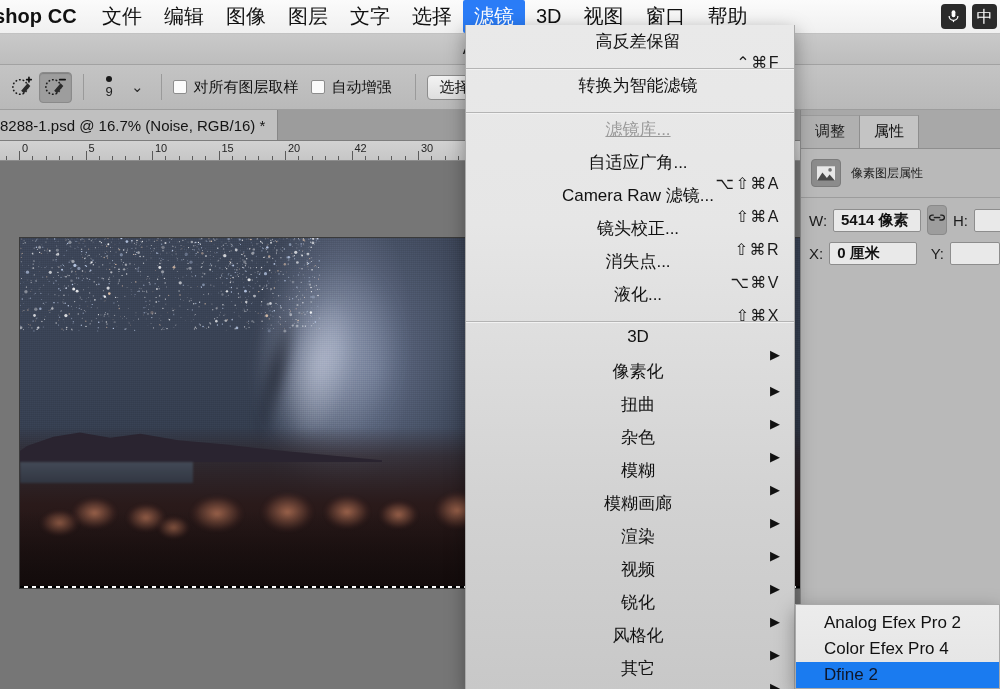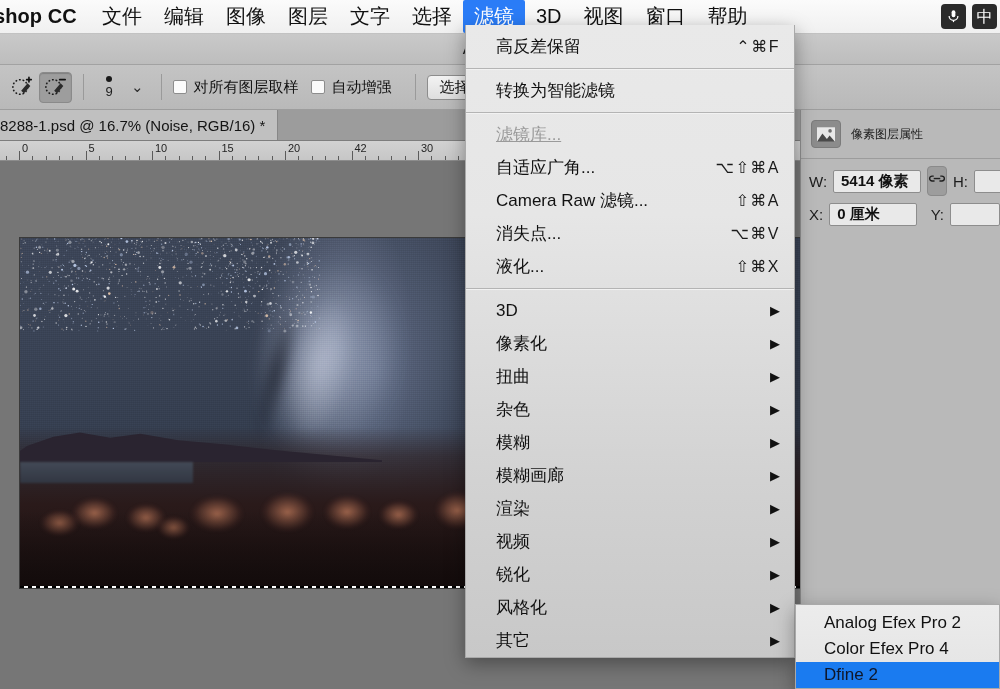--- a/index.html
+++ b/index.html
@@ -207,21 +207,21 @@
   .menu{
     position:absolute;left:465px;top:25px;width:330px;
     background:linear-gradient(180deg,#e9e9e9 0%,#e6e6e6 30%,#d2d2d2 72%,#c8c8c8 100%);
     border:1px solid #a9a9a9;border-top:none;
     box-shadow:0 6px 18px rgba(0,0,0,.35);
     box-sizing:border-box;padding:5px 0 0 0;
     font-size:17px;color:#111;
   }
   .mi{
     display:flex;align-items:center;height:33px;padding:0 14px 0 30px;
-    white-space:nowrap;box-sizing:border-box;
+    white-space:nowrap;box-sizing:border-box;flex-direction:column;
   }
   .mi .lbl{flex:0 0 auto;}
   .mi .sc{margin-left:auto;font-size:16px;letter-spacing:1.5px;color:#1a1a1a;padding-left:20px;}
   .mi .arrow{margin-left:auto;font-size:13px;color:#111;}
   .mi.disabled{color:#9a9a9a;text-decoration:underline;}
   .msep{height:1px;background:#b4b4b4;margin:5px 0 5px 0;box-shadow:0 1px 0 #f2f2f2;}
 
   .submenu{
     position:absolute;left:795px;top:604px;width:205px;
     background:linear-gradient(180deg,#ececec,#e3e3e3);
@@ -1788,20 +1788,24 @@
           <div class="tussock" style="left: 2%; top: 76%; width: 6%; height: 9%; background: radial-gradient(50% 50% at 50% 60%, rgba(176, 112, 84, 0.85), rgba(90, 52, 44, 0.25) 70%, rgba(40, 24, 22, 0) 85%);"></div>
           <div class="tussock" style="left: 17%; top: 78%; width: 5%; height: 8%; background: radial-gradient(50% 50% at 50% 60%, rgba(176, 112, 84, 0.85), rgba(90, 52, 44, 0.25) 70%, rgba(40, 24, 22, 0) 85%);"></div>
           <div class="tussock" style="left: 57%; top: 76%; width: 5%; height: 8%; background: radial-gradient(50% 50% at 50% 60%, rgba(176, 112, 84, 0.85), rgba(90, 52, 44, 0.25) 70%, rgba(40, 24, 22, 0) 85%);"></div>
         </div>
       <div class="foreground-dark"></div>
       <div class="ants"></div>
     </div>
   </div>
 
   <div class="dock">
+    <div class="panel-tabs" id="panel-tabs">
+        <div class="ptab">调整</div>
+        <div class="ptab active">属性</div>
+      </div>
     <div class="panel-head">
       <div class="thumb">
         <svg width="18" height="15" viewBox="0 0 20 16">
           <rect x="0" y="0" width="20" height="16" fill="#e8e8e8"></rect>
           <path d="M0 16 L6 7 L11 13 L14 9 L20 16 Z" fill="#4a4a4a"></path>
           <circle cx="14.5" cy="4" r="2" fill="#6f6f6f"></circle>
         </svg>
       </div>
       <div class="panel-head-label">像素图层属性</div>
     </div>
@@ -1844,20 +1848,24 @@
       </div>
       <div class="mi">
         <span class="lbl">自适应广角...</span>
         <span class="sc">⌥⇧⌘A</span>
       </div>
       <div class="mi">
         <span class="lbl">Camera Raw 滤镜...</span>
         <span class="sc">⇧⌘A</span>
       </div>
       <div class="mi">
+        <span class="lbl">镜头校正...</span>
+        <span class="sc">⇧⌘R</span>
+      </div>
+      <div class="mi">
         <span class="lbl">消失点...</span>
         <span class="sc">⌥⌘V</span>
       </div>
       <div class="mi">
         <span class="lbl">液化...</span>
         <span class="sc">⇧⌘X</span>
       </div>
       <div class="msep"></div>
       <div class="mi">
         <span class="lbl">3D</span>

